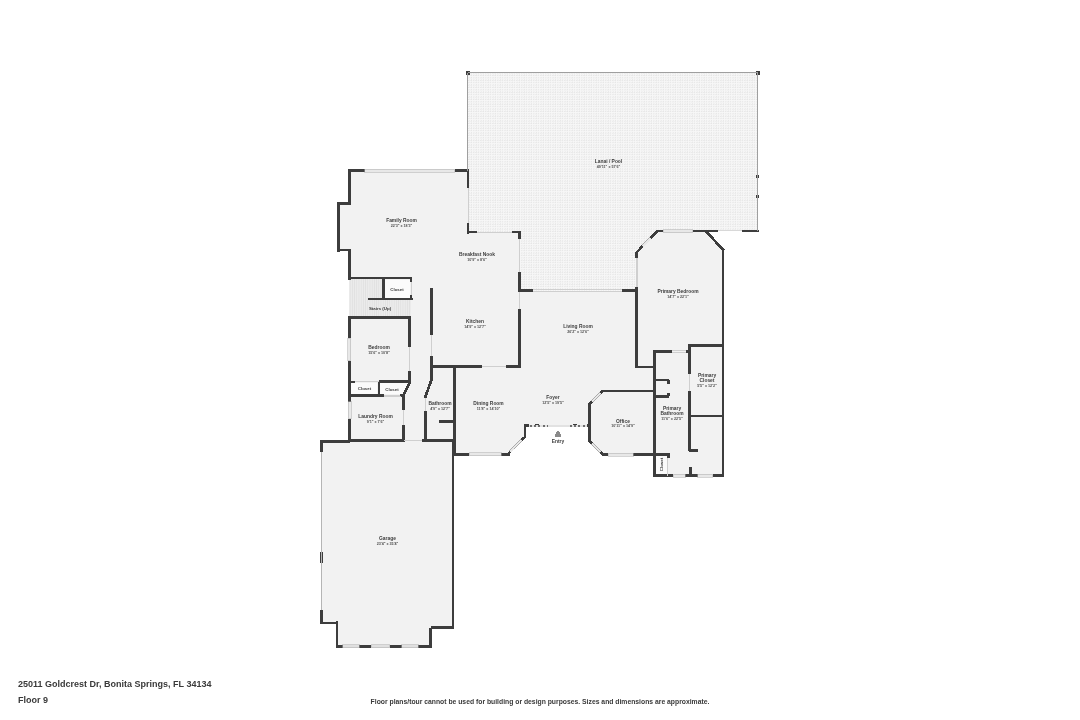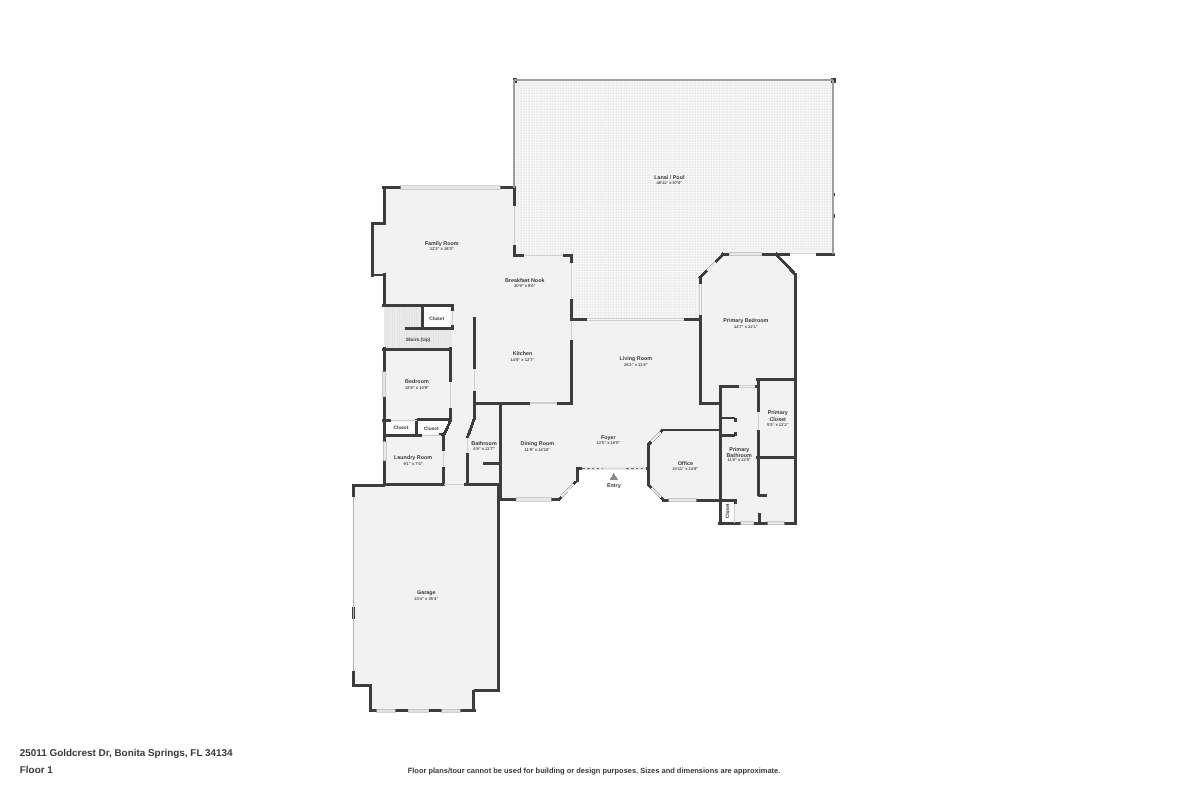--- a/index.html
+++ b/index.html
@@ -347,16 +347,16 @@
   <text x="0" y="0" class="sm" transform="translate(662.5,464.5) rotate(-90)">Closet</text>
 
   <text x="387.5" y="540" class="rn">Garage</text>
   <text x="387.5" y="545.2" class="rd">23'4" x 35'4"</text>
 </g>
 </svg>
 
 
 <div class="footer-addr">25011 Goldcrest Dr, Bonita Springs, FL 34134</div>
 
-<div class="footer-floor">Floor 1</div>
+<div class="footer-floor">Floor 9</div>
 
 <div class="footer-disc">Floor plans/tour cannot be used for building or design purposes. Sizes and dimensions are approximate.</div>
 </div>
 
 </body></html>

